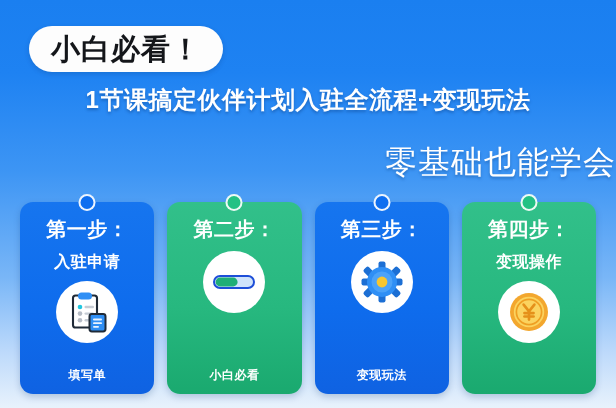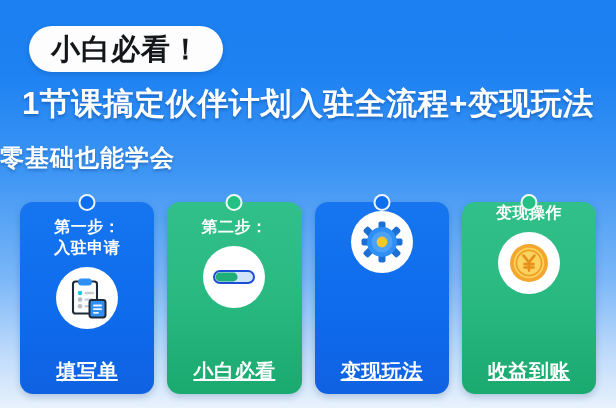--- a/index.html
+++ b/index.html
@@ -57,37 +57,37 @@
     line-height: 1;
     white-space: nowrap;
   }
 
   .headline {
     position: absolute;
     left: 0;
     top: 88px;
     width: 616px;
     text-align: center;
-    font-size: 31px;
+    font-size: 24px;
     font-weight: bold;
     color: #ffffff;
     letter-spacing: 0.5px;
     line-height: 1;
     white-space: nowrap;
     text-shadow: 0 2px 3px rgba(8, 60, 130, 0.45);
   }
 
   .subheadline {
     position: absolute;
     left: 0;
     top: 146px;
     width: 616px;
-    text-align: left;
-    font-size: 24px;
-    font-weight: bold;
+    text-align: right;
+    font-size: 32px;
+    font-weight: normal;
     color: #ffffff;
     letter-spacing: 1px;
     line-height: 1;
     white-space: nowrap;
     text-shadow: 0 2px 3px rgba(8, 60, 130, 0.40);
   }
 
   
   .cards {
     position: absolute;
@@ -124,30 +124,30 @@
     height: 17px;
     border-radius: 50%;
     border: 2px solid rgba(255, 255, 255, 0.92);
     box-sizing: border-box;
   }
   .card-dot.blue { background: #0d6ef0; }
   .card-dot.green { background: #23c184; }
 
   .card-step {
     margin-top: 15px;
-    font-size: 16px;
+    font-size: 20px;
     font-weight: bold;
     color: #ffffff;
     line-height: 1.25;
     letter-spacing: 0.5px;
     white-space: nowrap;
     text-align: center;
   }
   .card-title {
-    margin-top: 1px;
+    margin-top: 10px;
     font-size: 16px;
     font-weight: bold;
     color: #ffffff;
     line-height: 1.25;
     letter-spacing: 0.5px;
     white-space: nowrap;
   }
 
   .icon-circle {
     margin-top: 9px;
@@ -160,27 +160,26 @@
     justify-content: center;
   }
   .icon-circle svg { display: block; }
 
   .card-caption {
     position: absolute;
     bottom: 13px;
     left: 0;
     width: 100%;
     text-align: center;
-    font-size: 20px;
-    font-weight: bold;
-    color: #ffffff;
-    letter-spacing: 0.5px;
-    line-height: 1;
-    white-space: nowrap;
-    text-decoration: underline;
+    font-size: 12px;
+    font-weight: bold;
+    color: #ffffff;
+    letter-spacing: 0.5px;
+    line-height: 1;
+    white-space: nowrap;
   }
 </style>
 </head>
 <body>
 
 <div id="poster">
 
   <div class="header">
     <div class="badge">
       <span class="badge-text">小白必看！</span>
@@ -221,20 +220,21 @@
         <svg width="46" height="46" viewBox="0 0 46 46" aria-hidden="true">
           <rect x="3" y="17" width="40" height="12" rx="6" fill="#cfe3fb" stroke="#1d4ed8" stroke-width="2"></rect>
           <rect x="4.6" y="18.6" width="22" height="8.8" rx="4.4" fill="#1fae77"></rect>
         </svg>
       </div>
       <div class="card-caption">小白必看</div>
     </div>
 
     <div class="card blue">
       <span class="card-dot blue"></span>
+      <div class="card-step">第三步：</div>
       <div class="icon-circle">
         <svg width="44" height="44" viewBox="0 0 44 44" aria-hidden="true">
           <g fill="#1c6fd4">
             <rect x="18.5" y="1.5" width="7" height="10" rx="2"></rect>
             <rect x="18.5" y="32.5" width="7" height="10" rx="2"></rect>
             <rect x="1.5" y="18.5" width="10" height="7" rx="2"></rect>
             <rect x="32.5" y="18.5" width="10" height="7" rx="2"></rect>
             <rect x="5.2" y="6.8" width="7" height="10" rx="2" transform="rotate(-45 8.7 11.8)"></rect>
             <rect x="31.8" y="6.8" width="7" height="10" rx="2" transform="rotate(45 35.3 11.8)"></rect>
             <rect x="5.2" y="27.2" width="7" height="10" rx="2" transform="rotate(45 8.7 32.2)"></rect>
@@ -243,31 +243,31 @@
           <circle cx="22" cy="22" r="15" fill="#2f8ff5"></circle>
           <circle cx="22" cy="22" r="10.5" fill="#4ba2f8"></circle>
           <circle cx="22" cy="22" r="5.4" fill="#f8c62e"></circle>
         </svg>
       </div>
       <div class="card-caption">变现玩法</div>
     </div>
 
     <div class="card green">
       <span class="card-dot green"></span>
+      <div class="card-step">第四步：</div>
       <div class="card-title">变现操作</div>
       <div class="icon-circle">
         <svg width="42" height="42" viewBox="0 0 42 42" aria-hidden="true">
           <circle cx="21" cy="21" r="19" fill="#f3a72e"></circle>
           <circle cx="21" cy="21" r="15.2" fill="#fbd35f"></circle>
           <circle cx="21" cy="21" r="12.6" fill="none" stroke="#ef9f22" stroke-width="1.7"></circle>
           <g stroke="#e5901a" stroke-width="2.6" stroke-linecap="round" fill="none">
             <path d="M15.6 13.6 L21 20.4 L26.4 13.6"></path>
             <path d="M21 20.4 L21 28.6"></path>
             <path d="M16.4 22.1 L25.6 22.1"></path>
             <path d="M16.4 25.5 L25.6 25.5"></path>
           </g>
         </svg>
       </div>
-      <div class="card-caption">收益到账</div>
     </div>
 
   </div>
 </div>
 
 </body></html>

